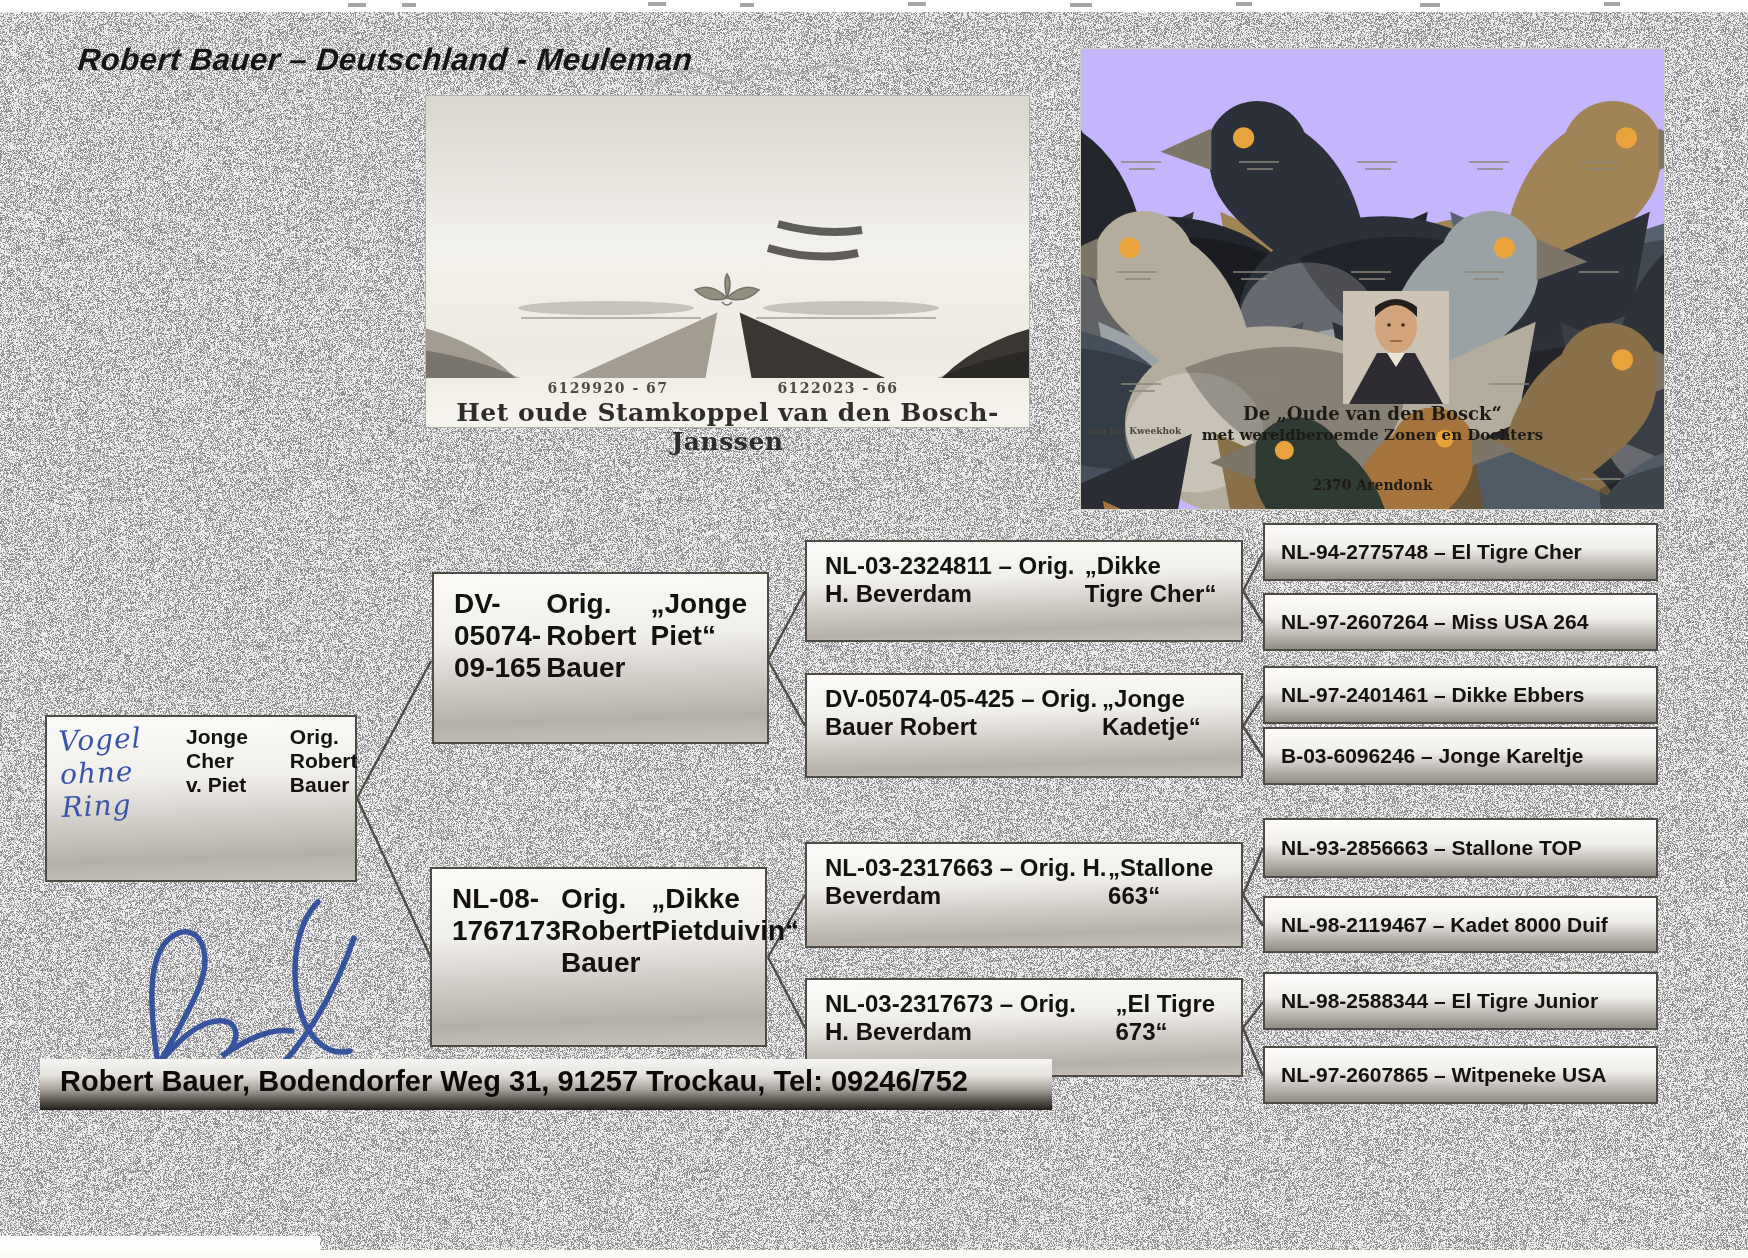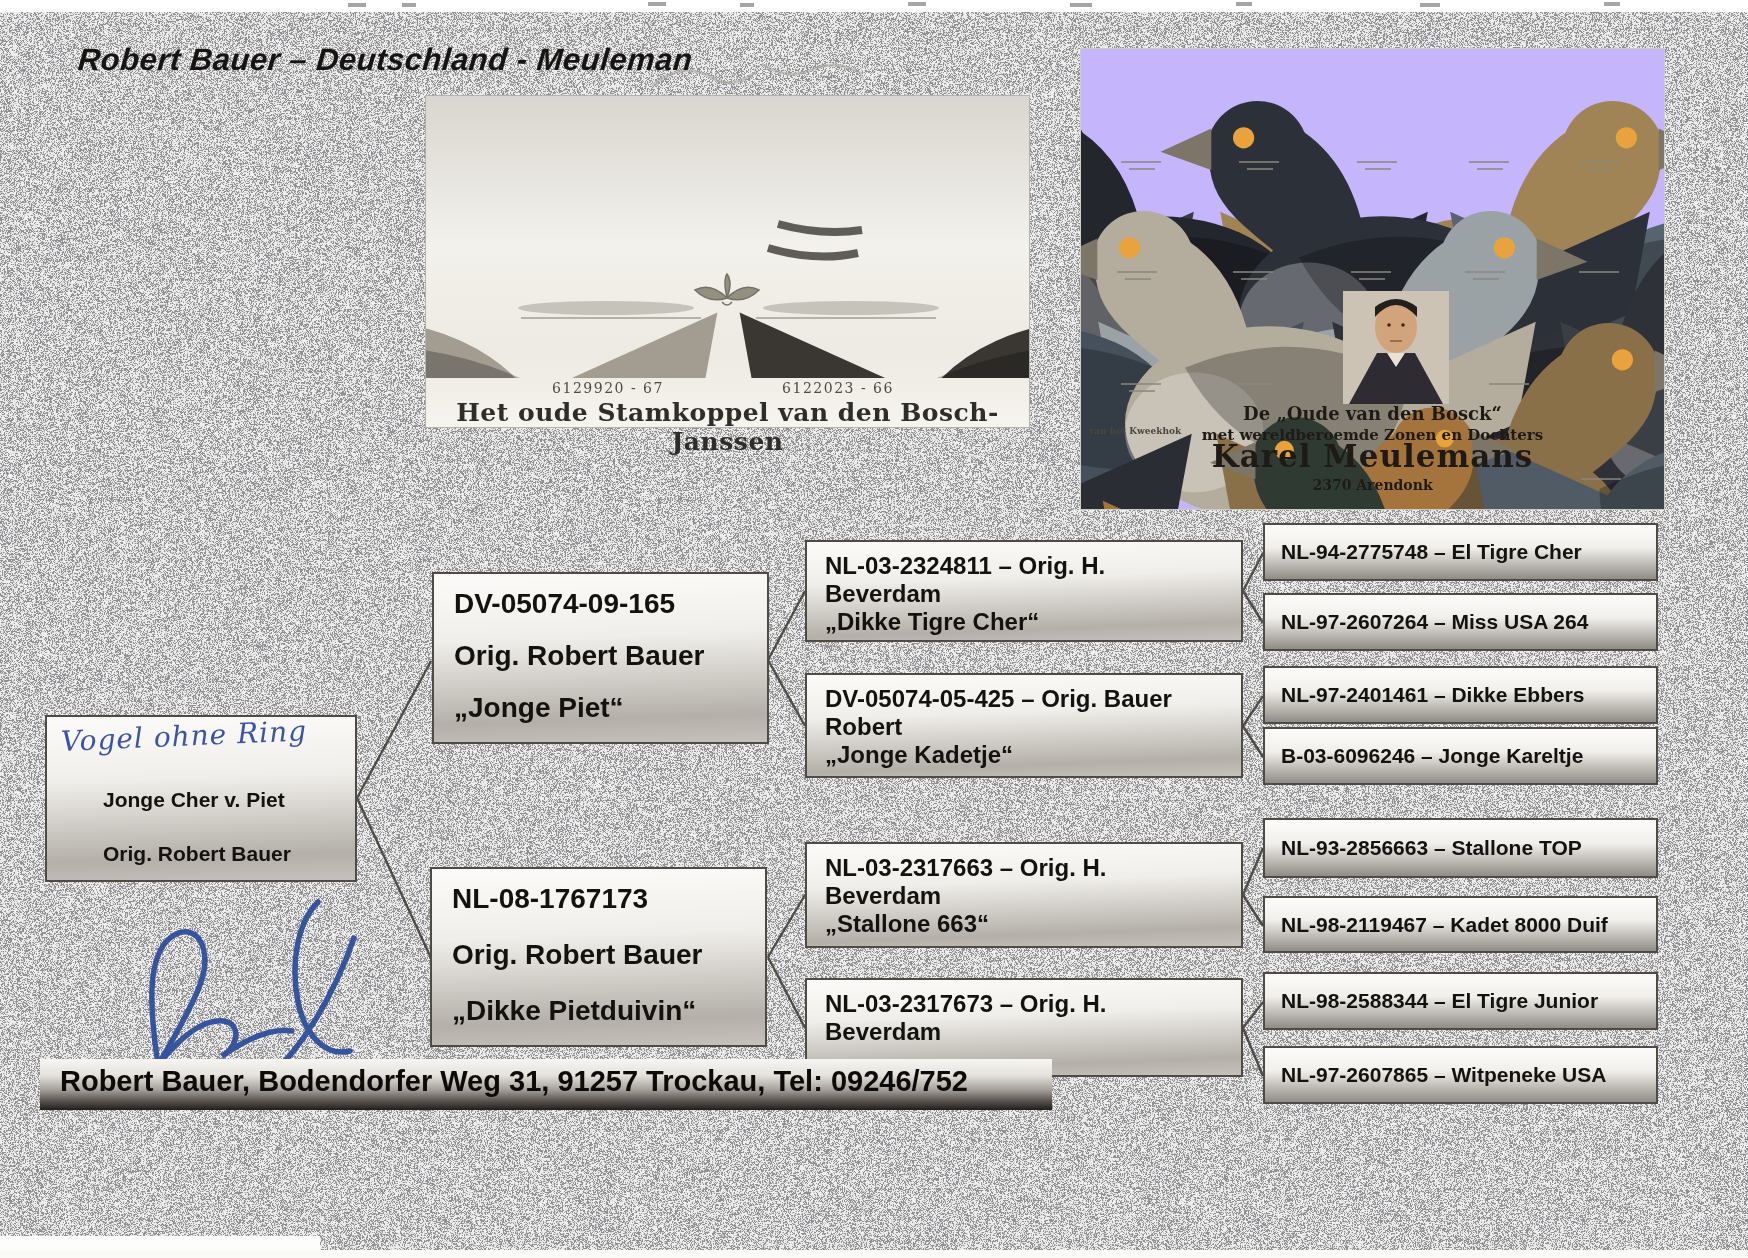--- a/index.html
+++ b/index.html
@@ -7,21 +7,21 @@
         font-family:"Liberation Sans",sans-serif;}
   .bgsvg{position:absolute;left:0;top:0;z-index:0;}
   .layer{position:absolute;z-index:2;}
 
   .doc-title{left:78px;top:42px;font-size:31px;font-weight:700;font-style:italic;
              color:#171513;letter-spacing:.5px;transform:skewX(-5deg);}
 
   
   .pbox{position:absolute;z-index:2;box-sizing:border-box;border:2px solid #4e4b45;
         background:linear-gradient(178deg,#fcfbf9 0%,#f0eeea 38%,#b4b0a9 84%,#c6c2bb 100%);
-        color:#14120f;display:flex;flex-direction:column;justify-content:space-between;}
+        color:#14120f;display:flex;flex-direction:row;justify-content:space-between;}
   .subject-box{left:45px;top:715px;width:312px;height:167px;padding:8px 14px 14px;}
   .hand-note{font-family:"DejaVu Serif",serif;font-style:italic;font-size:28px;color:#3a55a8;
              letter-spacing:1px;transform:rotate(-2.5deg);transform-origin:left;}
   .sub-line{font-size:21px;font-weight:700;margin-left:42px;}
   .parent-box{width:337px;padding:14px 20px 18px;font-size:28px;font-weight:600;}
   .parent-1{left:432px;top:572px;height:172px;}
   .parent-2{left:430px;top:867px;height:180px;}
   .gp-box{left:805px;width:438px;padding:10px 18px 14px;font-size:24px;font-weight:600;}
   .gp-1{top:540px;height:102px;}
   .gp-2{top:673px;height:105px;}
@@ -29,21 +29,21 @@
   .gp-4{top:978px;height:99px;gap:16px;}
   .ggp-box{left:1263px;width:395px;height:58px;padding:0 0 0 16px;font-size:21px;font-weight:700;
            display:flex;flex-direction:row;align-items:center;justify-content:flex-start;
            background:linear-gradient(180deg,#fdfcfb 0%,#f1efeb 42%,#908c85 100%);}
 
   
   .bw-photo{left:425px;top:95px;width:605px;height:333px;
             background:linear-gradient(180deg,#d8d6cf 0%,#f3f1eb 45%,#eceae2 78%,#f6f4ee 100%);
             border:1px solid #b5b2aa;box-sizing:border-box;}
   .bw-num{position:absolute;width:180px;text-align:center;top:284px;
-          font-family:"DejaVu Serif",serif;font-size:14px;font-weight:400;
+          font-family:"DejaVu Serif",serif;font-size:14px;font-weight:700;
           letter-spacing:1.5px;color:#4c4a44;}
   .bw-num.left{left:92px;}
   .bw-num.right{left:322px;}
   .bw-caption{position:absolute;left:0;top:302px;width:100%;text-align:center;
               font-family:"DejaVu Serif",serif;font-weight:700;font-size:25px;color:#2f2d29;
               letter-spacing:.5px;}
 
   
   .poster{left:1080px;top:48px;width:585px;height:462px;background:#c4b5fd;
           border:1px solid #cfccc0;box-sizing:border-box;}
@@ -197,21 +197,20 @@
         <ellipse cx="315" cy="278" rx="21" ry="26" fill="#d2a47c"></ellipse>
         <path d="M294 268 Q315 244 336 268 L336 258 Q315 242 294 258 Z" fill="#241f1c"></path>
         <circle cx="308" cy="276" r="1.8" fill="#3a2a1e"></circle>
         <circle cx="322" cy="276" r="1.8" fill="#3a2a1e"></circle>
         <path d="M309 292 h12" stroke="#8a5c3e" stroke-width="1.5"></path>
       </g>
     </svg>
     <div class="ptext poster-title">De „Oude van den Bosck“</div>
     <div class="poster-loft">van het Kweekhok</div>
     <div class="ptext poster-sub">met wereldberoemde Zonen en Dochters</div>
-    <div class="ptext poster-name">Karel Meulemans</div>
     <div class="ptext poster-addr">2370 Arendonk</div>
   </div>
 
   <div class="pbox subject-box">
     <div class="hand-note">Vogel ohne Ring</div>
     <div class="sub-line">Jonge Cher v. Piet</div>
     <div class="sub-line">Orig. Robert Bauer</div>
   </div>
 
   <div class="pbox parent-box parent-1">

